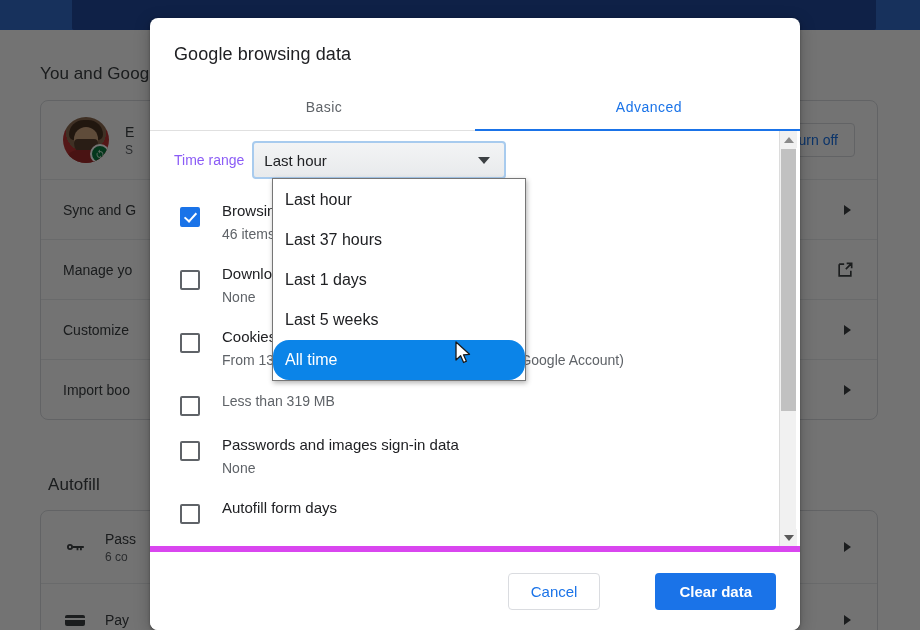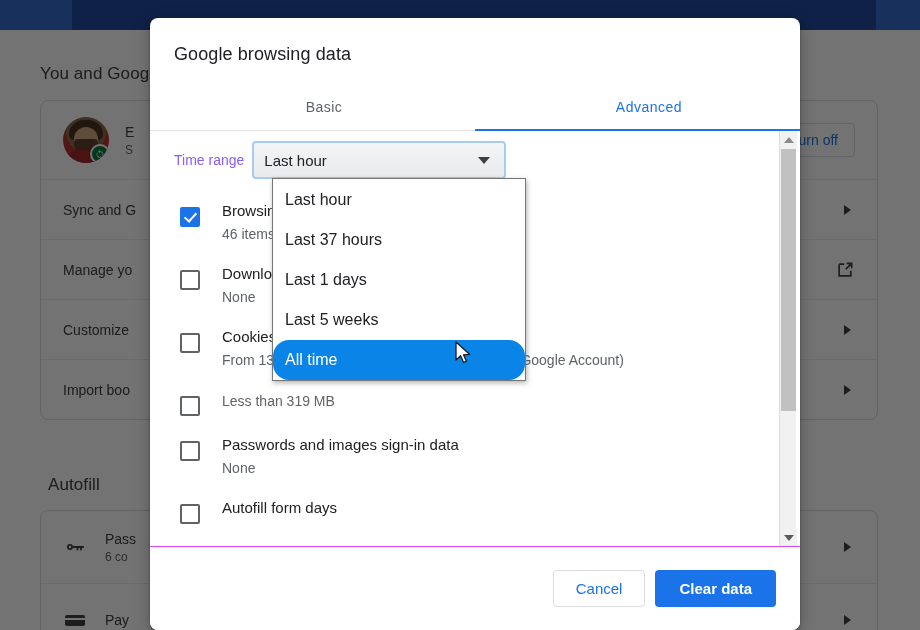--- a/index.html
+++ b/index.html
@@ -181,38 +181,39 @@
     width: 0; height: 0; border-left: 5px solid transparent; border-right: 5px solid transparent;
     border-top: 6px solid #5a5a5a;
   }
   .sb-thumb {
     position: absolute; left: 1px; width: 15px;
     top: 18px; height: 262px;
     background: #c1c1c1;
   }
 
   .dlg-footer {
-    height: 84px; border-top: 1px solid #d946ef;
+    height: 84px; border-top: 6px solid #d946ef;
     display: flex; align-items: center; justify-content: flex-end;
     padding: 0 24px;
     gap: 10px;
     background: #fff;
   }
   .btn-cancel {
     border: 1px solid #dadce0; border-radius: 4px;
     background: #fff; color: #1a73e8;
     font-size: 15px; padding: 9px 22px; cursor: pointer;
     font-family: inherit;
   }
   .btn-primary {
     border: none; border-radius: 4px;
     background: #1a73e8; color: #fff;
     font-size: 15px; padding: 10px 24px; cursor: pointer;
     font-weight: bold;
     font-family: inherit;
+    margin-left: 45px;
   }
 
   
   .dd-popup {
     position: absolute;
     left: 272px; top: 178px;
     width: 254px;
     background: #ffffff;
     border: 1px solid #767676;
     box-shadow: 1px 2px 5px rgba(0,0,0,.3);

